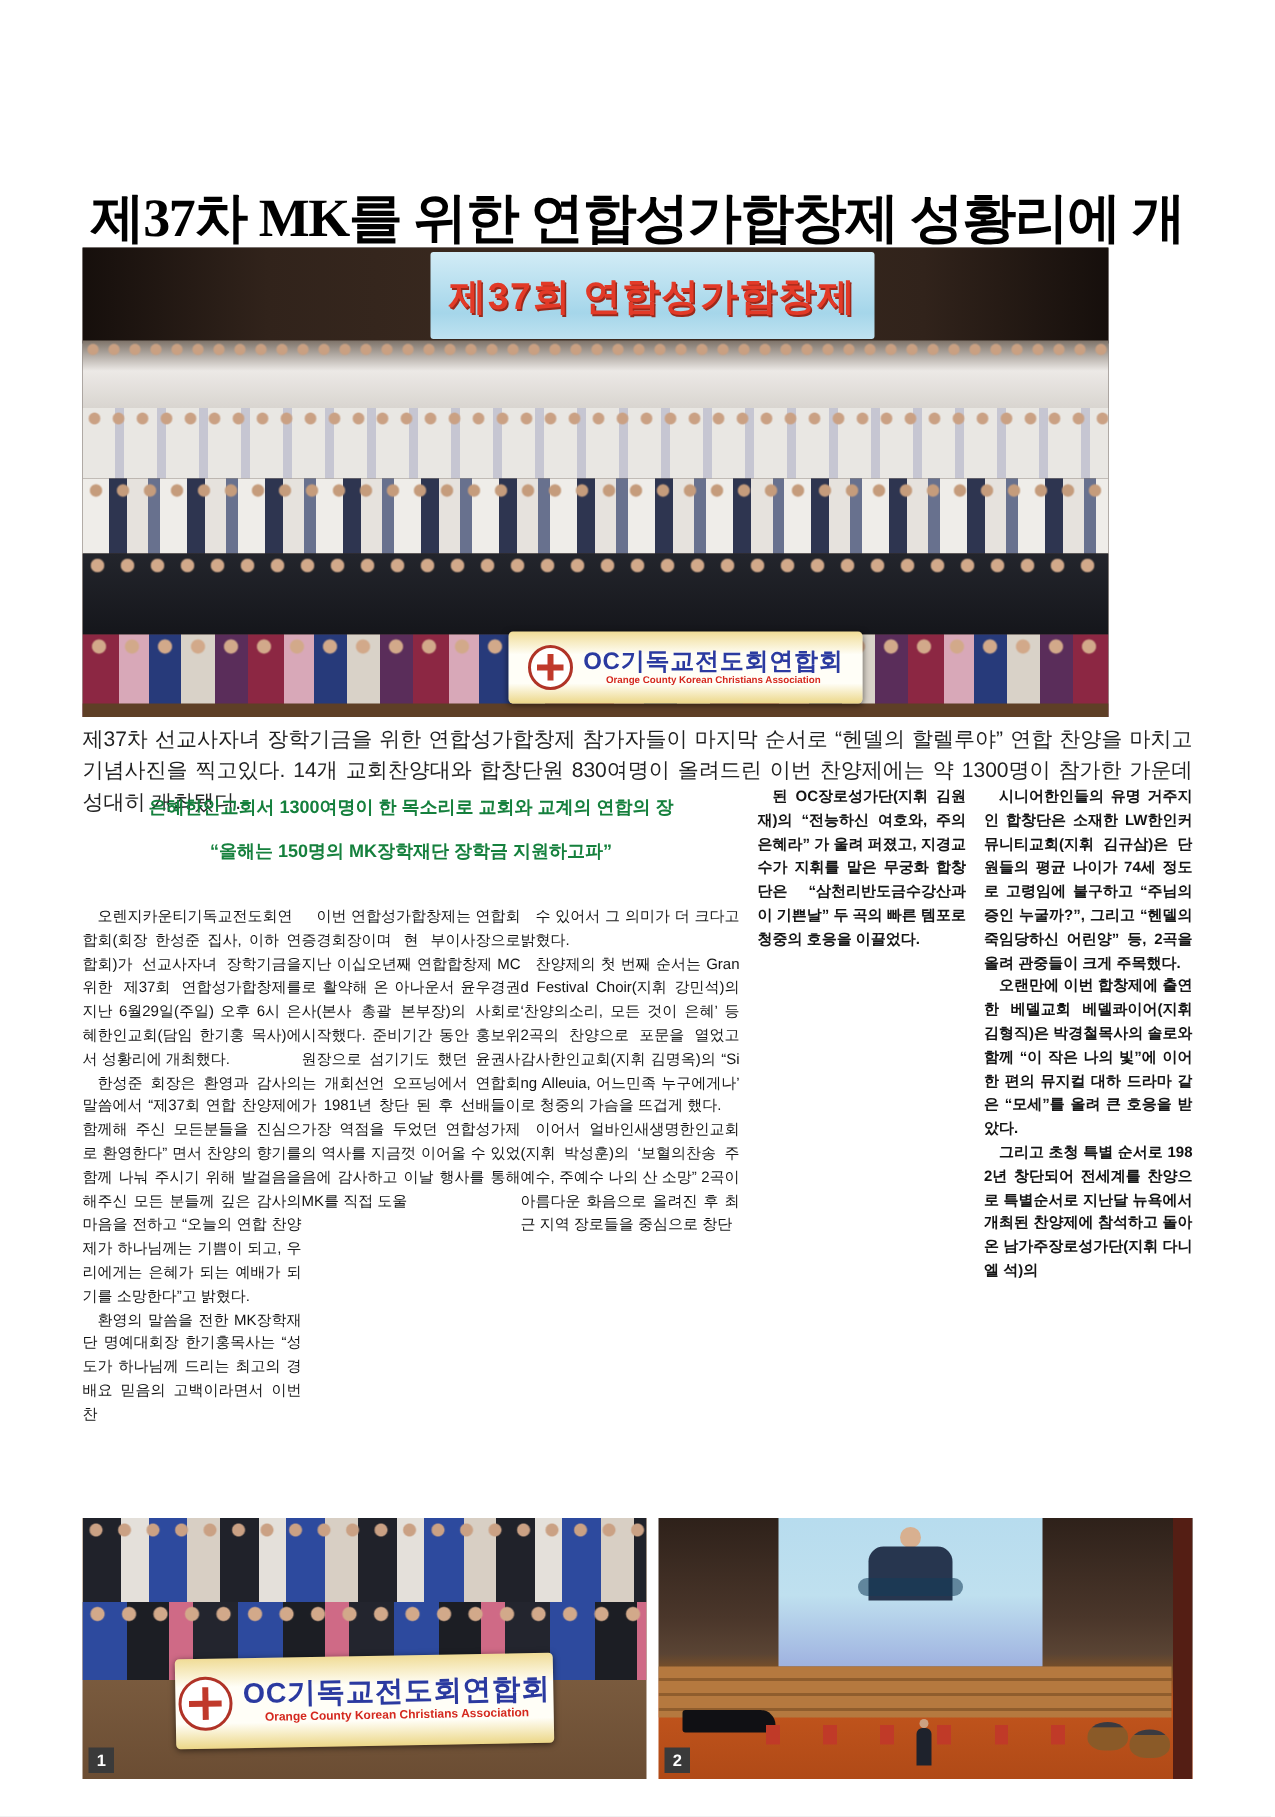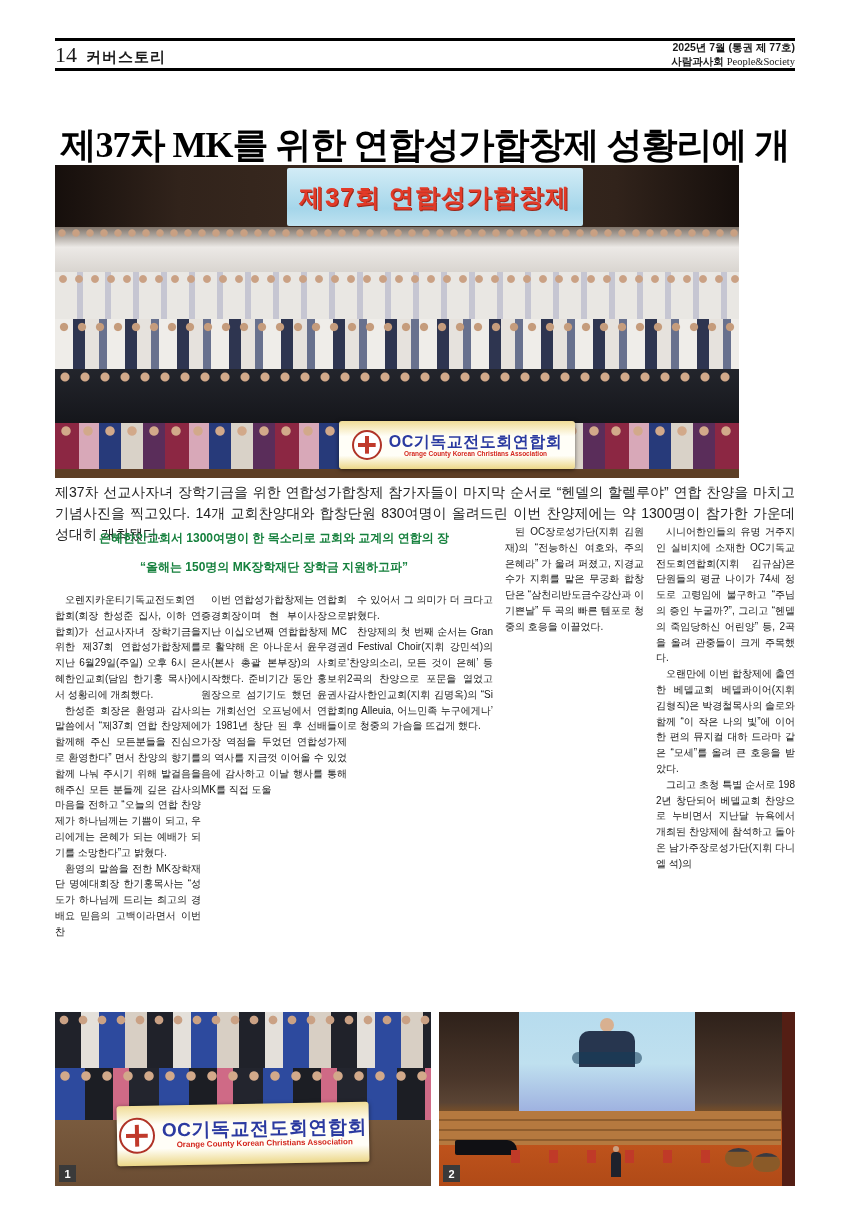--- a/index.html
+++ b/index.html
@@ -51,24 +51,24 @@
   .banner-ko{display:block;color:#2b3aa0;font-weight:900;font-size:16px;letter-spacing:.5px;}
   .banner-en{display:block;color:#d4281e;font-weight:bold;font-size:6.5px;}
 
   .photo-caption{position:absolute;top:482px;left:55px;width:740px;font-size:14px;
                  line-height:1.5;color:#222;text-align:justify;word-break:break-all;}
 
   
   .content{position:absolute;top:524px;left:55px;width:740px;display:flex;gap:12px;}
   .left-zone{width:438px;flex:none;}
   .subhead{height:62px;text-align:center;font-weight:800;font-size:12px;line-height:29px;color:#15803d;}
-  .cols{display:flex;gap:0;margin-top:6px;height:412px;overflow:hidden;}
+  .cols{display:flex;gap:0;margin-top:18px;height:412px;overflow:hidden;}
   .col{flex:1;min-width:0;text-align:justify;font-size:10px;line-height:15.8px;color:#141414;}
   .col p{margin:0;text-indent:10px;word-break:break-all;}
-  .right-zone{flex:1;display:flex;gap:12px;height:482px;overflow:hidden;}
+  .right-zone{flex:1;display:flex;gap:12px;height:482px;overflow:hidden;font-weight:bold;}
 
   
   .bphoto{position:absolute;top:1012px;height:174px;overflow:hidden;}
   .photo1{left:55px;width:376px;background:linear-gradient(180deg,#8a6a4b 0%,#7c5d40 55%,#6b4d33 100%);}
   .photo2{left:439px;width:356px;background:linear-gradient(180deg,#2e211a 0%,#4a362a 38%,#5a4434 52%,#7a5028 58%,#c2551d 70%,#b04a17 100%);}
   .p1a{top:0;height:56px;background-image:radial-gradient(circle at 9px 8px,#caa184 3.8px,rgba(0,0,0,0) 4.8px),repeating-linear-gradient(90deg,#20222a 0 26px,#e4e0da 26px 44px,#2d4a9e 44px 70px,#d8cfc4 70px 92px);background-size:19px 56px,100% 100%;}
   .p1b{top:56px;height:52px;background-image:radial-gradient(circle at 10px 8px,#d2a98a 4.2px,rgba(0,0,0,0) 5.2px),repeating-linear-gradient(90deg,#2d4a9e 0 30px,#1c1e24 30px 58px,#cf6a86 58px 74px,#23252e 74px 104px);background-size:21px 52px,100% 100%;}
   .photo1 .assoc-banner{left:62px;top:92px;width:252px;height:60px;transform:rotate(-1deg);}
   .photo1 .blogo{width:32px;height:32px;}
   .photo1 .banner-ko{font-size:19px;}
@@ -92,33 +92,20 @@
   .curtain{position:absolute;right:0;top:0;width:13px;height:100%;background:#541e14;}
 
   .badge{position:absolute;left:4px;bottom:4px;width:17px;height:17px;background:#3a3a3a;
          color:#fff;font-size:11px;font-weight:bold;display:flex;align-items:center;justify-content:center;}
 </style>
 </head>
 <body>
 
 <div class="page">
 
-  <div class="header">
-    <div class="header-left">
-      <span class="page-number">14</span>
-      <span class="section-name">커버스토리</span>
-    </div>
-    <div class="header-right">
-      <div>2025년 7월 (통권 제 77호)</div>
-      <div>
-        <span>사람과사회</span>
-        <span class="en">People&amp;Society</span>
-      </div>
-    </div>
-  </div>
 
   <h1 class="headline">제37차 MK를 위한 연합성가합창제 성황리에 개최되</h1>
 
   <div class="main-photo">
     <div class="photo-top"></div>
     <div class="screen-banner">제37회 연합성가합창제</div>
     <div class="strip s1"></div>
     <div class="strip s2"></div>
     <div class="strip s3"></div>
     <div class="strip s4"></div>
@@ -146,31 +133,32 @@
           <p>오렌지카운티기독교전도회연합회(회장 한성준 집사, 이하 연합회)가 선교사자녀 장학기금을 위한 제37회 연합성가합창제를 지난 6월29일(주일) 오후 6시 은혜한인교회(담임 한기홍 목사)에서 성황리에 개최했다.</p>
           <p>한성준 회장은 환영과 감사의 말씀에서 “제37회 연합 찬양제에 함께해 주신 모든분들을 진심으로 환영한다” 면서 찬양의 향기를 함께 나눠 주시기 위해 발걸음을 해주신 모든 분들께 깊은 감사의 마음을 전하고 “오늘의 연합 찬양제가 하나님께는 기쁨이 되고, 우리에게는 은혜가 되는 예배가 되기를 소망한다”고 밝혔다.</p>
           <p>환영의 말씀을 전한 MK장학재단 명예대회장 한기홍목사는 “성도가 하나님께 드리는 최고의 경배요 믿음의 고백이라면서 이번 찬</p>
         </div>
         <div class="col">
           <p>이번 연합성가합창제는 연합회 증경회장이며 현 부이사장으로 지난 이십오년째 연합합창제 MC로 활약해 온 아나운서 윤우경권사(본사 총괄 본부장)의 사회로 시작했다. 준비기간 동안 홍보위원장으로 섬기기도 했던 윤권사는 개회선언 오프닝에서 연합회가 1981년 창단 된 후 선배들이 가장 역점을 두었던 연합성가제의 역사를 지금껏 이어올 수 있었음에 감사하고 이날 행사를 통해 MK를 직접 도울</p>
         </div>
         <div class="col">
           <p>수 있어서 그 의미가 더 크다고 밝혔다.</p>
           <p>찬양제의 첫 번째 순서는 Grand Festival Choir(지휘 강민석)의 ‘찬양의소리, 모든 것이 은혜’ 등 2곡의 찬양으로 포문을 열었고 감사한인교회(지휘 김명옥)의 “Sing Alleuia, 어느민족 누구에게나’ 로 청중의 가슴을 뜨겁게 했다.</p>
+          <p>이어서 얼바인새생명한인교회(지휘 박성훈)의 ‘보혈의찬송 주예수, 주예수 나의 산 소망” 2곡이 아름다운 화음으로 올려진 후 최근 지역 장로들을 중심으로 창단</p>
         </div>
       </div>
     </div>
     <div class="right-zone">
       <div class="col">
         <p>된 OC장로성가단(지휘 김원재)의 “전능하신 여호와, 주의 은혜라” 가 울려 퍼졌고, 지경교수가 지휘를 맡은 무궁화 합창단은 “삼천리반도금수강산과 이 기쁜날” 두 곡의 빠른 템포로 청중의 호응을 이끌었다.</p>
       </div>
       <div class="col">
-        <p>시니어한인들의 유명 거주지인 실비치에 소재한 OC기독교전도회연합회(지휘 김규삼)은 단원들의 평균 나이가 74세 정도로 고령임에 불구하고 “주님의 증인 누굴까?”, 그리고 “헨델의 죽임당하신 어린양” 등, 2곡을 올려 관중들이 크게 주목했다.</p>
+        <p>시니어한인들의 유명 거주지인 합창단은 소재한 LW한인커뮤니티교회(지휘 김규삼)은 단원들의 평균 나이가 74세 정도로 고령임에 불구하고 “주님의 증인 누굴까?”, 그리고 “헨델의 죽임당하신 어린양” 등, 2곡을 올려 관중들이 크게 주목했다.</p>
         <p>오랜만에 이번 합창제에 출연한 베델교회 베델콰이어(지휘 김형직)은 박경철목사의 솔로와 함께 “이 작은 나의 빛”에 이어 한 편의 뮤지컬 대하 드라마 같은 “모세”를 올려 큰 호응을 받았다.</p>
-        <p>그리고 초청 특별 순서로 1982년 창단되어 베델교회 찬양으로 누비면서 지난달 뉴욕에서 개최된 찬양제에 참석하고 돌아온 남가주장로성가단(지휘 다니엘 석)의</p>
+        <p>그리고 초청 특별 순서로 1982년 창단되어 전세계를 찬양으로 특별순서로 지난달 뉴욕에서 개최된 찬양제에 참석하고 돌아온 남가주장로성가단(지휘 다니엘 석)의</p>
       </div>
     </div>
   </div>
 
   <div class="bphoto photo1">
     <div class="strip p1a" style="position:absolute;"></div>
     <div class="strip p1b" style="position:absolute;"></div>
     <div class="assoc-banner">
       <span class="blogo"></span>
       <span class="btxt">

